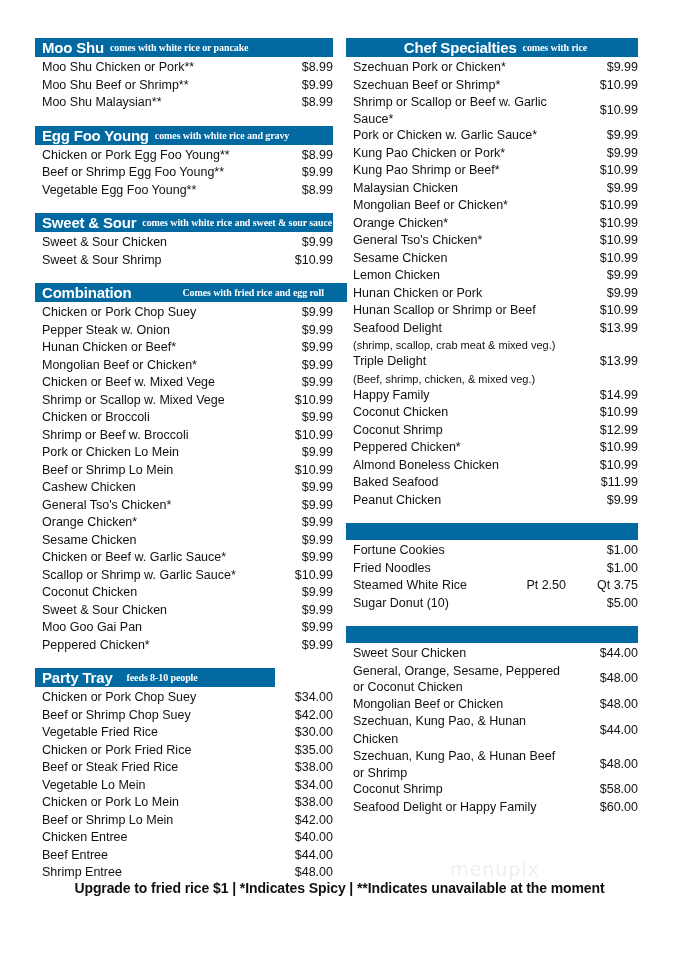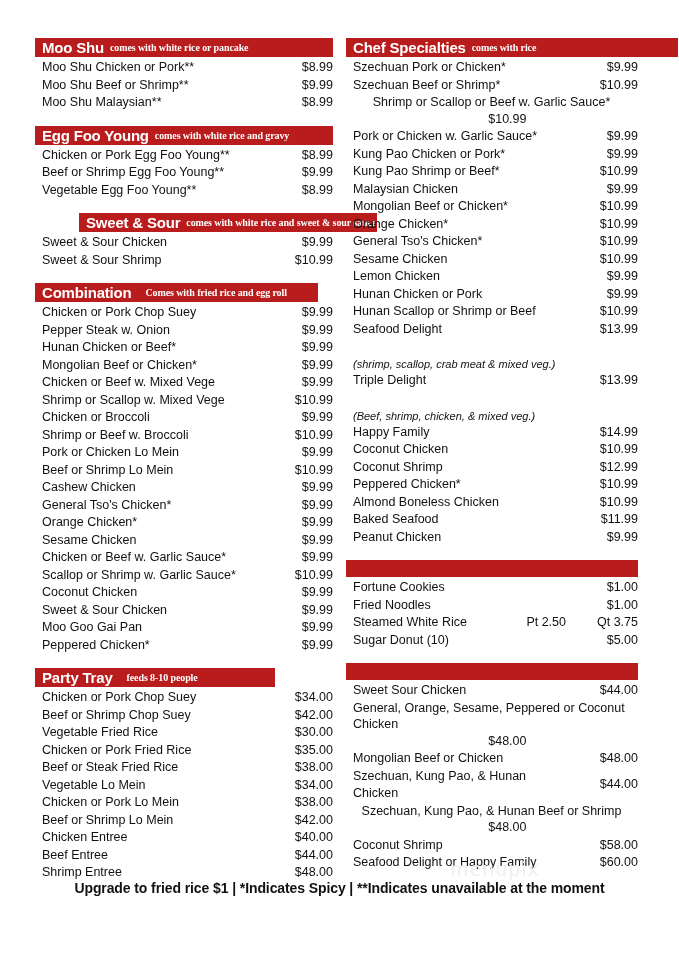--- a/index.html
+++ b/index.html
@@ -32,21 +32,21 @@
   }
   .col {
     position: absolute;
     top: 38px;
   }
   .col-left  { left: 35px;  width: 298px; }
   .col-right { left: 346px; width: 292px; }
 
   
   .sec-bar {
-    background: #b91c1c;
+    background: #0369a1;
     color: #ffffff;
     height: 19px;
     display: flex;
     align-items: center;
     padding: 0 0 0 7px;
     margin-bottom: 2px;
     box-sizing: border-box;
   }
   .sec-bar.empty { height: 17px; }
   .sec-title {
@@ -80,30 +80,28 @@
     padding-right: 8px;
   }
   .row .pr {
     flex: 0 0 auto;
     text-align: right;
     white-space: nowrap;
   }
   .col-left .row .pr  { width: 66px; }
   .col-right .row .pr { width: 62px; }
 
-  .row.two-line { align-items: center; flex-direction: column; }
+  .row.two-line { align-items: center; }
   .row.two-line .nm { line-height: 16.5px; }
 
   .desc {
     font-size: 11px;
-    font-style: italic;
     line-height: 16px;
     padding-left: 7px;
     font-family: "Liberation Sans", "DejaVu Sans", sans-serif;
-    margin-top: 18px;
   }
 
   .dual {
     display: flex;
     flex: 0 0 auto;
     white-space: nowrap;
   }
   .dual .p1 { width: 62px; text-align: right; padding-right: 10px; }
   .dual .p2 { width: 62px; text-align: right; }
 
@@ -158,37 +156,37 @@
             <div class="nm">Beef or Shrimp Egg Foo Young**</div>
             <div class="pr">$9.99</div>
           </div>
           <div class="row">
             <div class="nm">Vegetable Egg Foo Young**</div>
             <div class="pr">$8.99</div>
           </div>
         </div>
       </div>
       <div>
-        <div class="sec-bar" style="width: 298px; margin-left: 44px;">
+        <div class="sec-bar" style="width: 298px;">
           <span class="sec-title">Sweet &amp; Sour</span>
           <span class="sec-note">comes with white rice and sweet &amp; sour sauce</span>
         </div>
         <div class="items">
           <div class="row">
             <div class="nm">Sweet &amp; Sour Chicken</div>
             <div class="pr">$9.99</div>
           </div>
           <div class="row">
             <div class="nm">Sweet &amp; Sour Shrimp</div>
             <div class="pr">$10.99</div>
           </div>
         </div>
       </div>
       <div>
-        <div class="sec-bar" style="width: 283px;">
+        <div class="sec-bar" style="width: 312px; gap: 37px;">
           <span class="sec-title">Combination</span>
           <span class="sec-note wide">Comes with fried rice and egg roll</span>
         </div>
         <div class="items">
           <div class="row">
             <div class="nm">Chicken or Pork Chop Suey</div>
             <div class="pr">$9.99</div>
           </div>
           <div class="row">
             <div class="nm">Pepper Steak w. Onion</div>
@@ -316,21 +314,21 @@
           </div>
           <div class="row">
             <div class="nm">Shrimp Entree</div>
             <div class="pr">$48.00</div>
           </div>
         </div>
       </div>
     </div>
   <div class="col col-right">
       <div>
-        <div class="sec-bar" style="width: 332px;">
+        <div class="sec-bar" style="width: 292px; justify-content: center;">
           <span class="sec-title">Chef Specialties</span>
           <span class="sec-note">comes with rice</span>
         </div>
         <div class="items">
           <div class="row">
             <div class="nm">Szechuan Pork or Chicken*</div>
             <div class="pr">$9.99</div>
           </div>
           <div class="row">
             <div class="nm">Szechuan Beef or Shrimp*</div>

